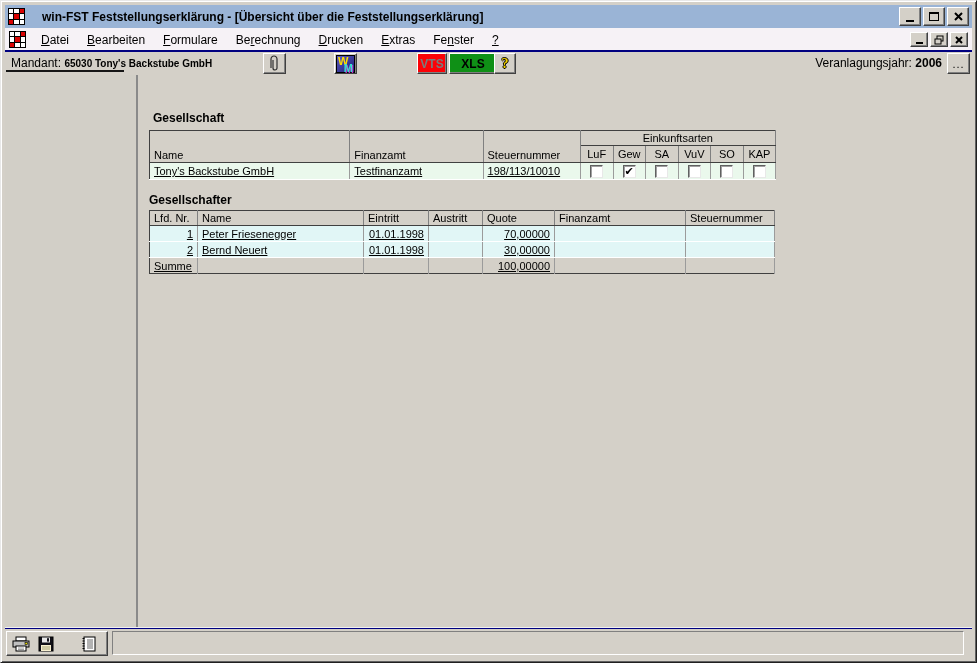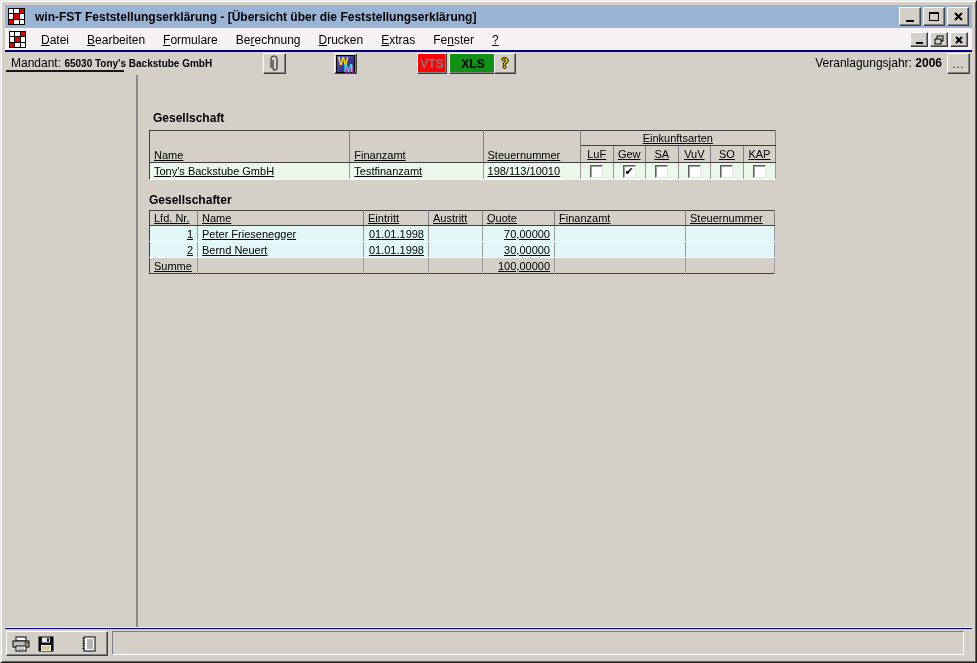--- a/index.html
+++ b/index.html
@@ -13,21 +13,21 @@
     border-top:1px solid #e8e8e8; border-left:1px solid #e8e8e8;
     border-right:1px solid #202020; border-bottom:1px solid #202020;
     box-shadow:inset 1px 1px 0 #fff, inset -1px -1px 0 #606060; overflow:hidden;}
   
   .raised{background:var(--chrome); border:1px solid; border-color:#ffffff #404040 #404040 #ffffff;
     box-shadow:inset -1px -1px 0 #808080;}
   .sunken{background:var(--chrome); border:1px solid; border-color:#808080 #ffffff #ffffff #808080;}
   
   .titlebar{position:absolute; left:4px; top:4px; right:4px; height:23px; background:var(--titlebar);
     display:flex; align-items:center; padding:0 3px;}
-  .title-text{font-size:12px; font-weight:bold; margin-left:10px; white-space:nowrap;}
+  .title-text{font-size:12px; font-weight:bold; margin-left:17px; white-space:nowrap;}
   .appicon{width:17px; height:17px; background:#000; display:grid;
     grid-template-columns:repeat(3,1fr); grid-template-rows:repeat(3,1fr); gap:1px; padding:1px; flex:none;}
   .appicon i{display:block;}
   .cw{background:#fff;} .cr{background:#d90404;}
   .win-buttons{margin-left:auto; display:flex; gap:2px;}
   .wbtn{width:22px; height:19px; display:flex; align-items:center; justify-content:center; cursor:default;}
   .glyph-min{width:8px; height:2px; background:#000; margin-top:9px;}
   .glyph-max{width:10px; height:9px; border:1px solid #000; border-top-width:2px;}
   
   .menubar{position:absolute; left:4px; top:27px; right:4px; height:23px; background:var(--menubar);
@@ -61,21 +61,21 @@
   .content{position:absolute; left:4px; top:74px; right:4px; bottom:35px; background:var(--chrome); overflow:hidden;}
   .leftpanel{position:absolute; left:0; top:0; width:133px; height:100%; background:#d2cfc7;
     border-right:2px solid #8a8a8a;}
   .heading{position:absolute; font-size:12px; font-weight:bold;}
   .h1{left:148px; top:36px;} .h2{left:144px; top:118px;}
   table{border-collapse:collapse; table-layout:fixed; font-size:11px;}
   .gtable{position:absolute; border:1px solid #404040; background:var(--chrome);}
   .t1{left:144px; top:55px; width:627px;}
   .t2{left:144px; top:135px; width:596px;}
   th{font-weight:normal; font-size:11px; background:var(--chrome); border-right:1px solid #808080;
-    padding:1px 4px; white-space:nowrap; overflow:hidden;text-decoration:underline;}
+    padding:1px 4px; white-space:nowrap; overflow:hidden;}
   .t1 th.colhead{vertical-align:bottom; text-align:left; height:31px; border-bottom:1px solid #404040;}
   .t1 th.group{height:14px; text-align:center; border-bottom:1px solid #404040;}
   .t1 th.chk{height:17px; text-align:center; border-bottom:1px solid #404040; padding:1px 2px;}
   td{padding:1px 4px; border-right:1px solid #9b9b9b; border-bottom:1px solid #ffffff;
     white-space:nowrap; overflow:hidden; height:16px;text-decoration:underline;}
   .t1 td{background:var(--row-green); height:17px;}
   .t2 th{height:15px; border-bottom:1px solid #404040; text-align:left;}
   .t2 td{background:var(--row-cyan);}
   .t2 tr.sumrow td{background:var(--chrome); border-bottom:none;}
   .ar{text-align:right;} .ac{text-align:center;}

